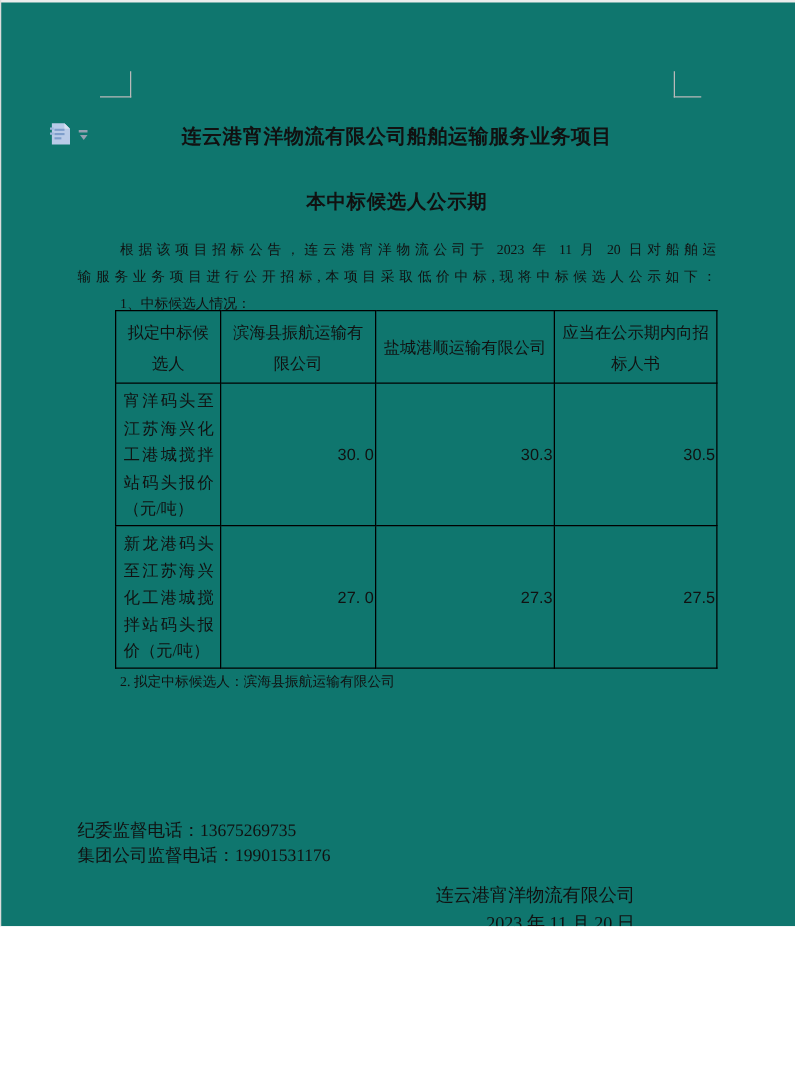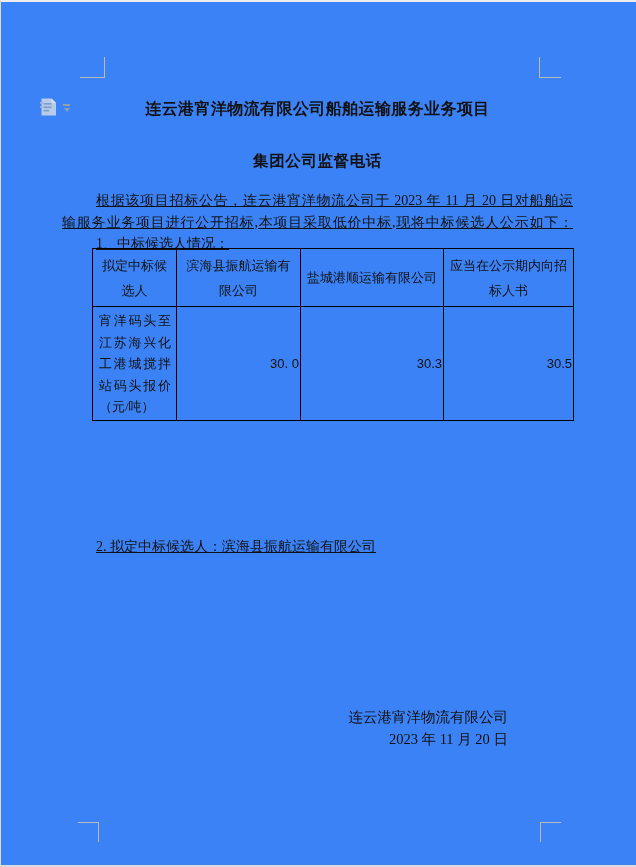--- a/index.html
+++ b/index.html
@@ -1,19 +1,19 @@
 <!DOCTYPE html>
 <html><head>
 <meta charset="utf-8">
 <style>
   html,body{margin:0;padding:0;background:#fff;}
   .page{
     position:relative;
-    width:636px;height:867px;
-    background:#3b82f6;
+    width:636px;height:741px;
+    background:#0f766e;
     font-family:"Liberation Serif","DejaVu Serif",serif;
     color:#111;
     overflow:hidden;
   }
   
   .edge-top{position:absolute;left:0;top:0;width:636px;height:2px;background:#ececec;}
   .edge-left{position:absolute;left:0;top:0;width:1px;height:867px;background:#dcdcdc;}
   .edge-bottom{position:absolute;left:0;top:865px;width:636px;height:2px;background:#dcdcdc;}
   
   .mark{position:absolute;}
@@ -29,21 +29,21 @@
   
   .doc-title{
     position:absolute;left:62px;top:99px;width:511px;
     text-align:center;font-size:16px;font-weight:bold;letter-spacing:0.4px;
   }
   .doc-subtitle{
     position:absolute;left:62px;top:151px;width:511px;
     text-align:center;font-size:15.5px;font-weight:bold;letter-spacing:0.6px;
   }
   
-  .para{position:absolute;left:62px;width:511px;font-size:14px;text-decoration:underline;}
+  .para{position:absolute;left:62px;width:511px;font-size:11px;}
   .p-intro{top:190px;line-height:21.5px;}
   .p-item2{top:536px;line-height:21.5px;}
   .p-item3{top:557px;line-height:25.4px;}
   .line-just{text-align:justify;text-align-last:justify;}
   .indent{text-indent:34px;}
   
   .bid-table{
     position:absolute;left:92px;top:248px;
     border-collapse:collapse;table-layout:fixed;
     font-size:13px;color:#111;
@@ -85,21 +85,21 @@
         <rect x="4.6" y="11.8" width="5.5" height="1.7" fill="#7e9ecb"></rect>
       </svg>
     </span>
     <span class="dd">
       <span class="dd-bar"></span>
       <span class="dd-tri"></span>
     </span>
   </div>
 
   <div class="doc-title">连云港宵洋物流有限公司船舶运输服务业务项目</div>
-  <div class="doc-subtitle">集团公司监督电话</div>
+  <div class="doc-subtitle">本中标候选人公示期</div>
 
   <div class="para p-intro">
     <div class="line-just indent">根据该项目招标公告，连云港宵洋物流公司于 2023 年 11 月 20 日对船舶运</div>
     <div class="line-just">输服务业务项目进行公开招标,本项目采取低价中标,现将中标候选人公示如下：</div>
     <div class="indent">1、中标候选人情况：</div>
   </div>
 
   <table class="bid-table">
     <colgroup>
       <col style="width:84px">
@@ -113,25 +113,35 @@
       <td class="cell-name">滨海县振航运输有限公司</td>
       <td class="cell-name">盐城港顺运输有限公司</td>
       <td class="cell-name">应当在公示期内向招标人书</td>
     </tr>
     <tr style="height:87px">
       <td class="cell-label">宵洋码头至江苏海兴化工港城搅拌站码头报价（元/吨）</td>
       <td class="cell-num">30. 0</td>
       <td class="cell-num">30.3</td>
       <td class="cell-num">30.5</td>
     </tr>
+    <tr style="height:109px">
+      <td class="cell-label">新龙港码头至江苏海兴化工港城搅拌站码头报价（元/吨）</td>
+      <td class="cell-num">27. 0</td>
+      <td class="cell-num">27.3</td>
+      <td class="cell-num">27.5</td>
+    </tr>
   </tbody>
     </table>
 
   <div class="para p-item2 indent">2. 拟定中标候选人：滨海县振航运输有限公司</div>
 
 
+  <div class="contacts">
+    <div>纪委监督电话：13675269735</div>
+    <div>集团公司监督电话：19901531176</div>
+  </div>
 
   <div class="signature">
     <div>连云港宵洋物流有限公司</div>
     <div>2023 年 11 月 20 日</div>
   </div>
 
 </div>
 
 </body></html>

